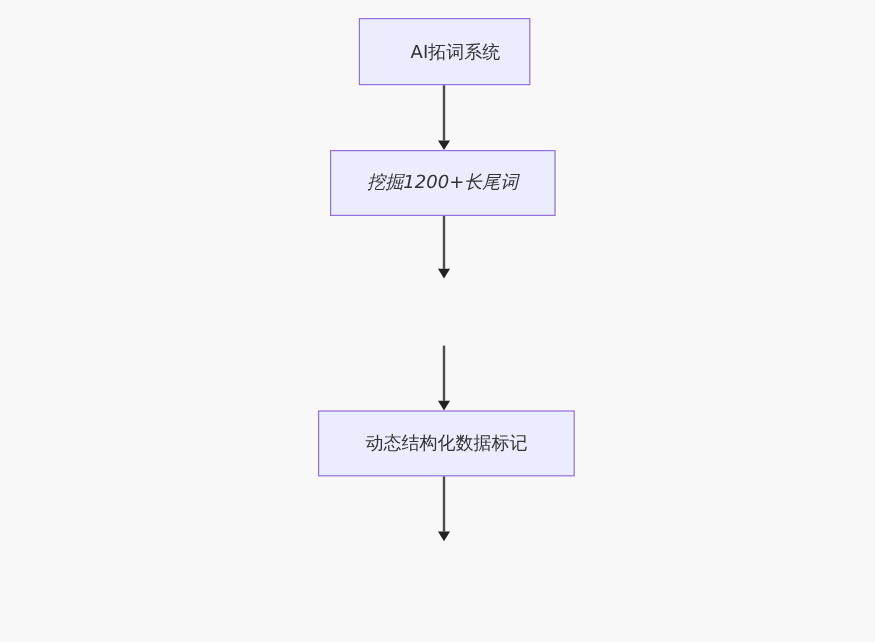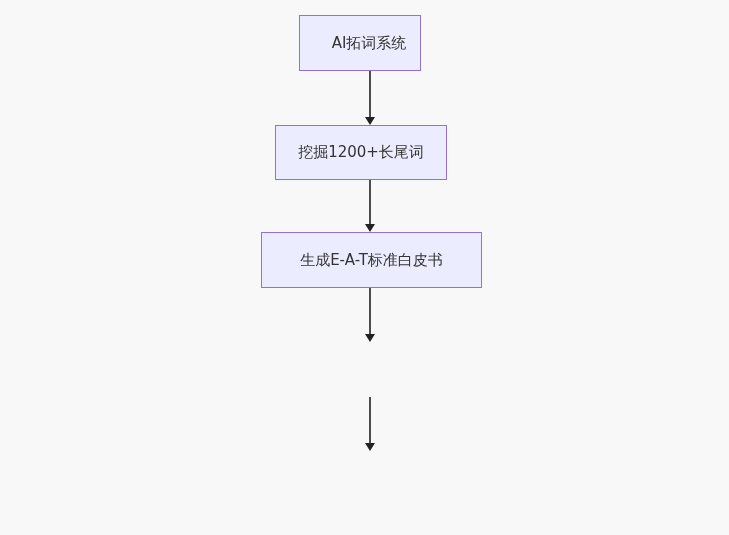--- a/index.html
+++ b/index.html
@@ -47,47 +47,47 @@
     border-left: 5px solid transparent;
     border-right: 5px solid transparent;
     border-top: 8px solid #222222;
   }
 </style>
 </head>
 <body>
 
 <div class="canvas">
 
-  <div class="flow-node" style="left:299px; top:15px; width:122px; height:56px;padding-left:18px;">
+  <div class="flow-node" style="left:299px; top:15px; width:143px; height:56px;padding-left:18px;">
     <span>AI拓词系统</span>
   </div>
 
   <div class="connector" style="left:364px; top:71px; height:54px;">
     <div class="line"></div>
     <div class="arrowhead"></div>
   </div>
 
-  <div class="flow-node" style="left:275px; top:125px; width:172px; height:55px;">
+  <div class="flow-node" style="left:275px; top:125px; width:188px; height:55px;font-style:italic;">
     <span>挖掘1200+长尾词</span>
   </div>
 
   <div class="connector" style="left:364px; top:180px; height:52px;">
     <div class="line"></div>
     <div class="arrowhead"></div>
   </div>
 
-  <div class="flow-node" style="left:261px; top:232px; width:221px; height:56px;">
-    <span>生成E-A-T标准白皮书</span>
-  </div>
 
   <div class="connector" style="left:364px; top:288px; height:54px;">
     <div class="line"></div>
     <div class="arrowhead"></div>
   </div>
 
+  <div class="flow-node" style="left:265px; top:342px; width:214px; height:55px;">
+    <span>动态结构化数据标记</span>
+  </div>
 
   <div class="connector" style="left:364px; top:397px; height:54px;">
     <div class="line"></div>
     <div class="arrowhead"></div>
   </div>
 
 
 </div>
 
 </body></html>

